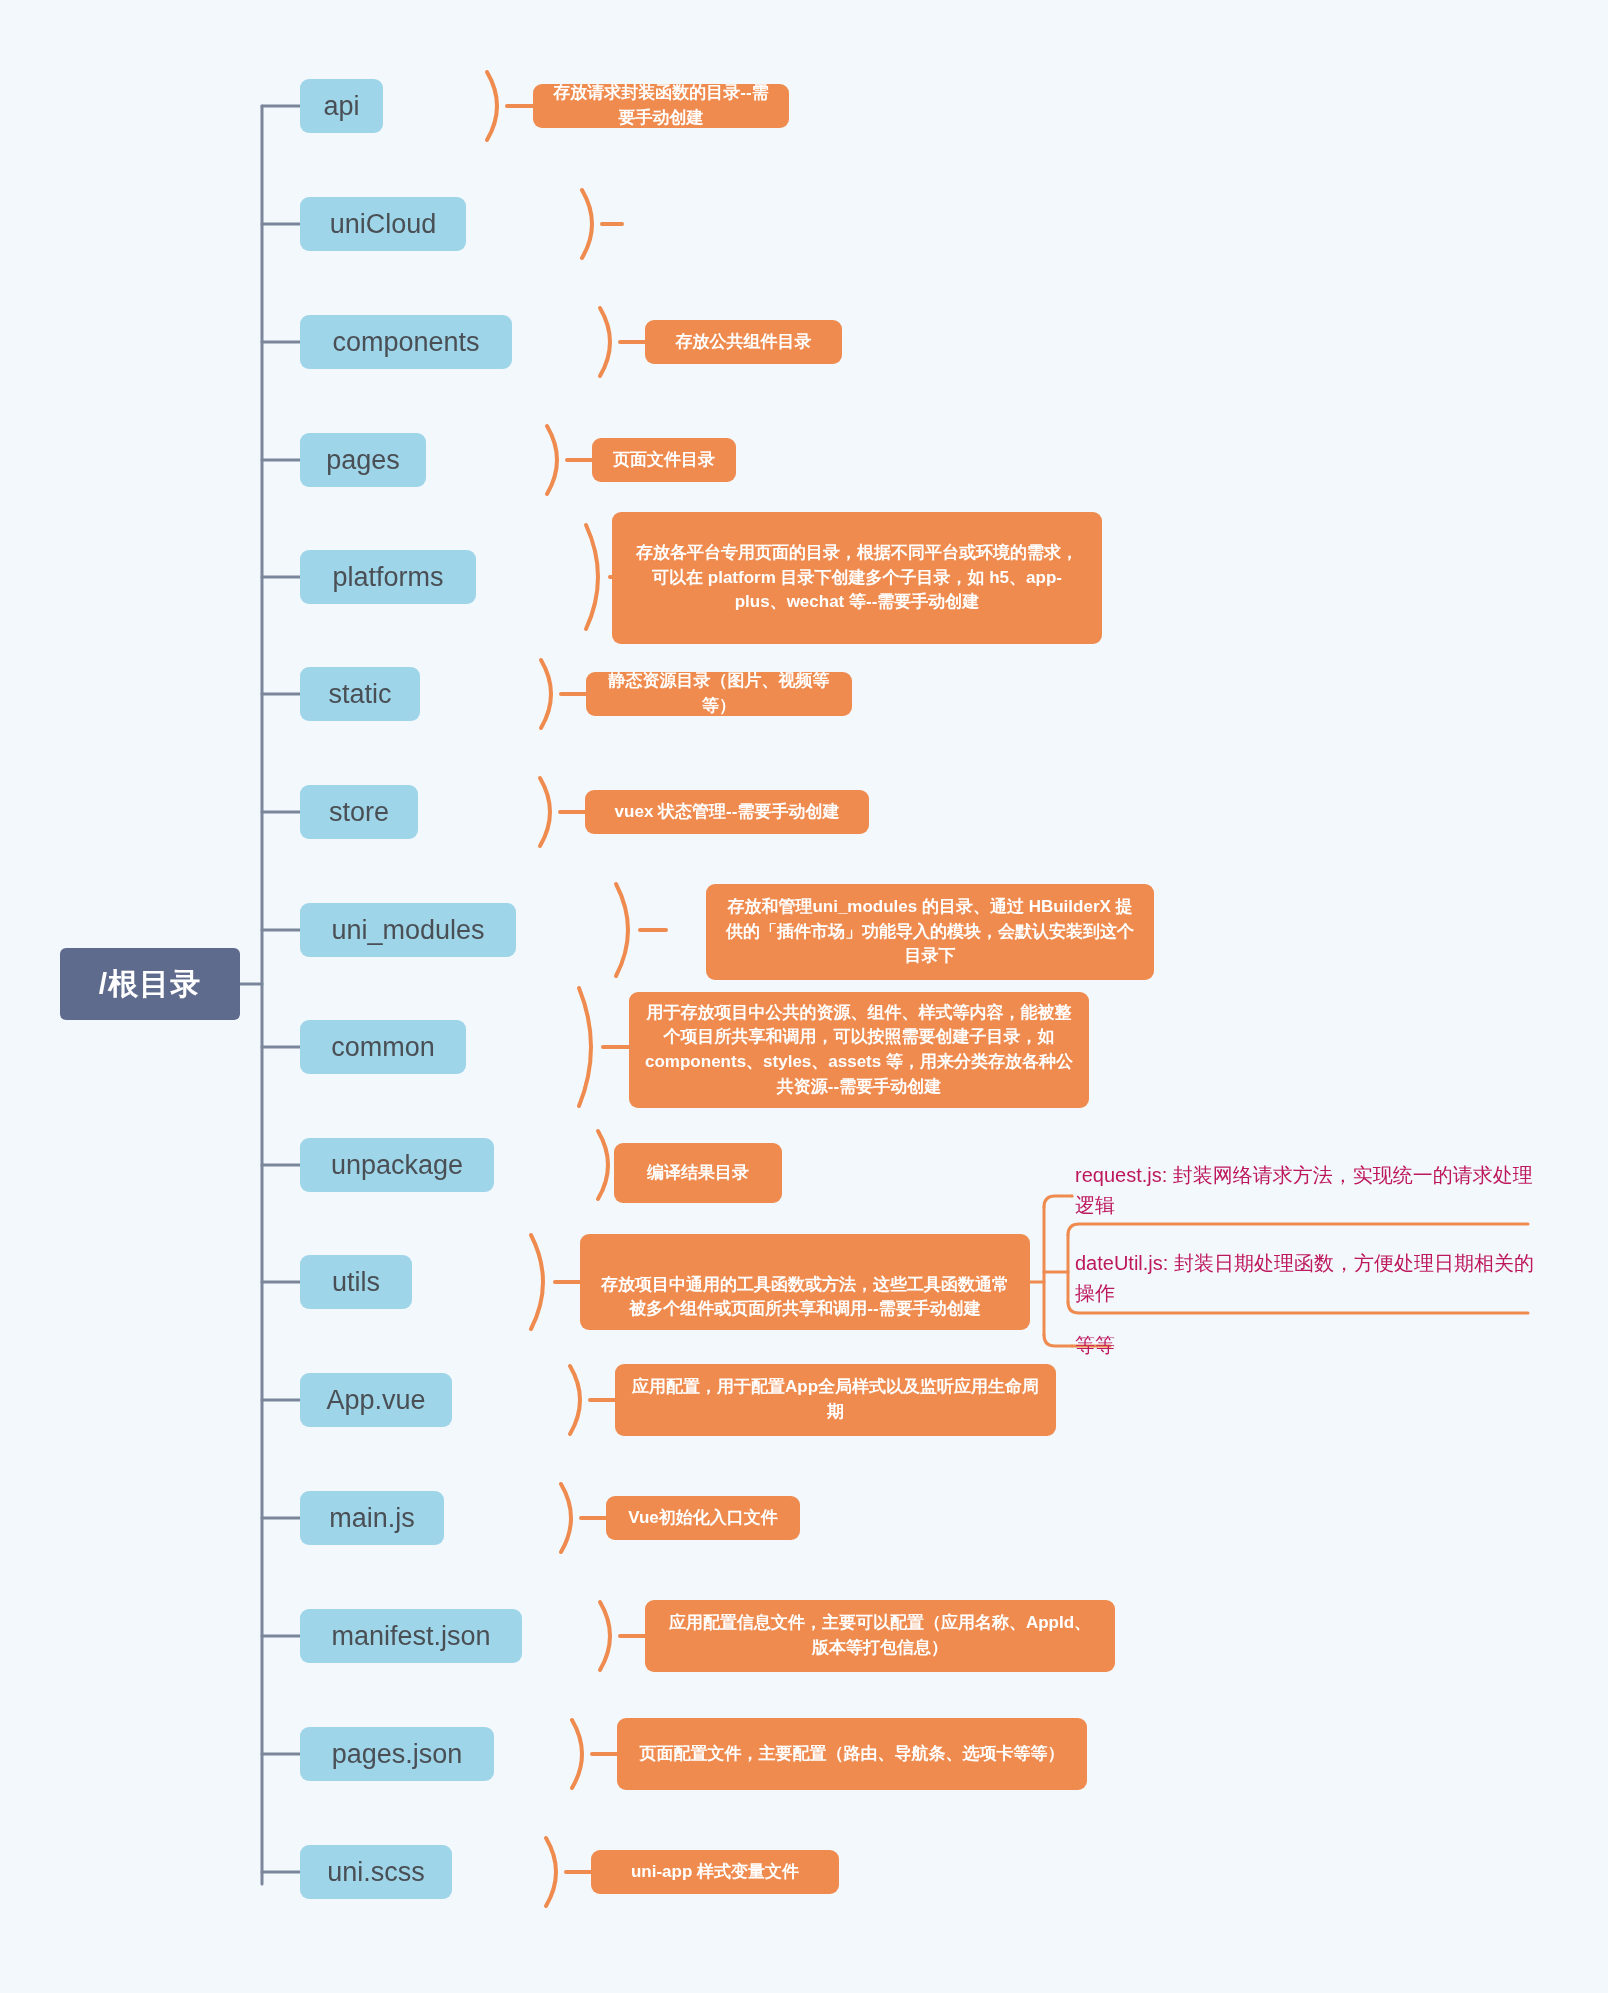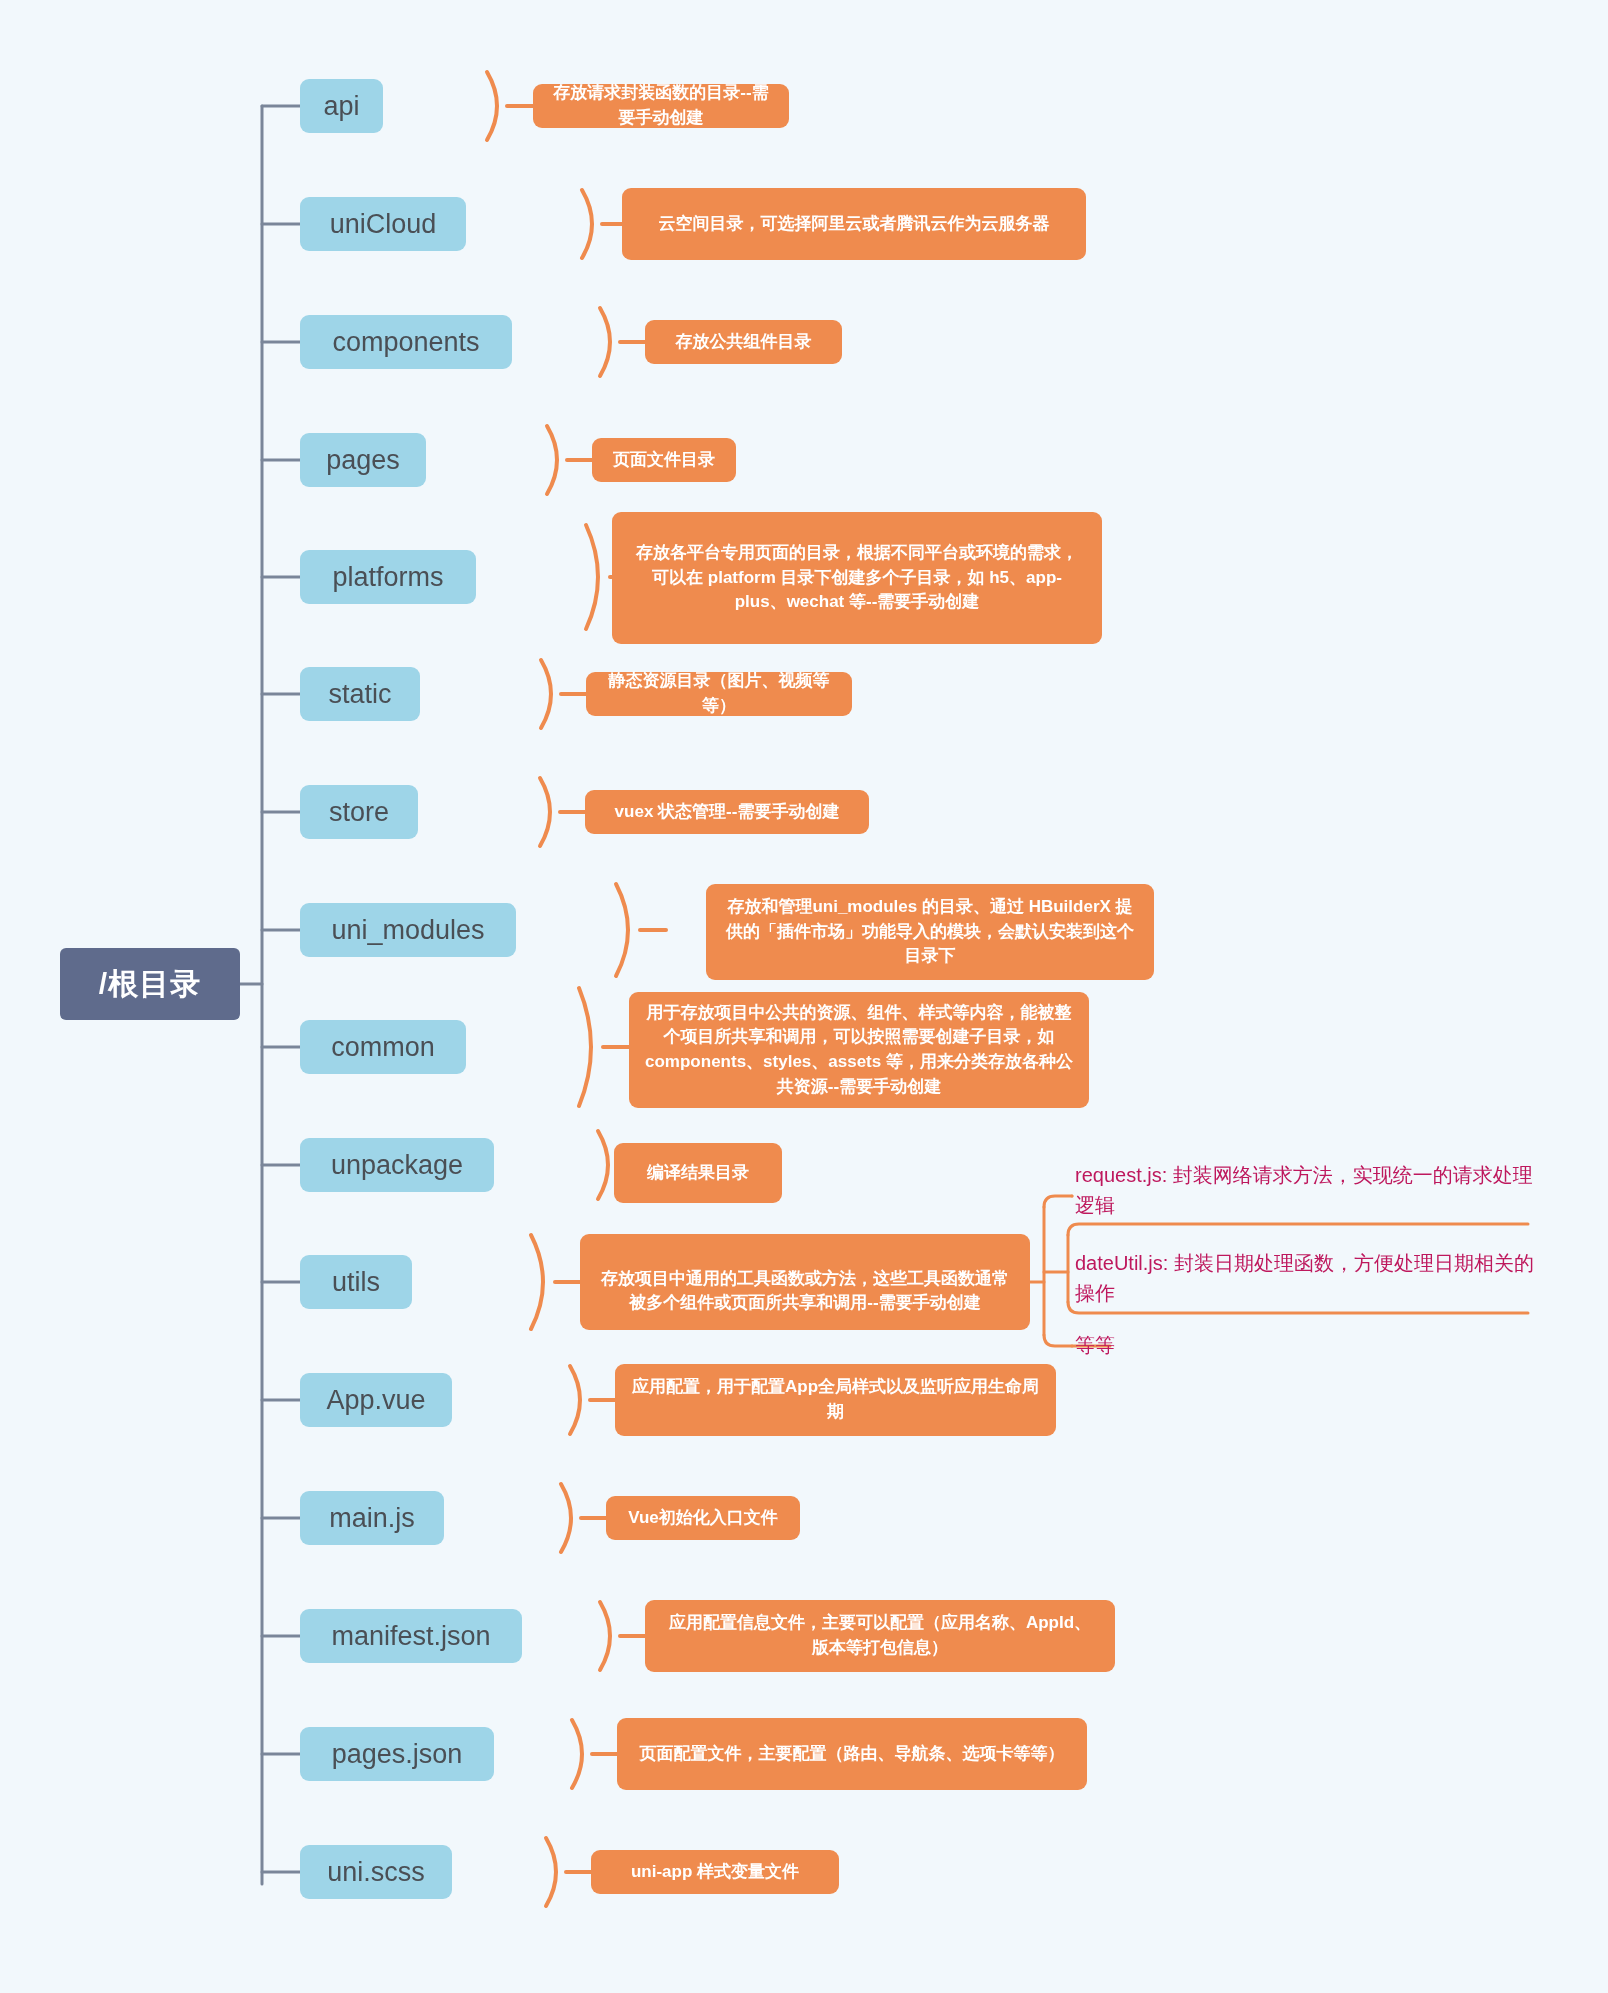--- a/index.html
+++ b/index.html
@@ -56,21 +56,21 @@
   }
   
   .note {
     position: absolute;
     background: #ef8b4e;
     border-radius: 9px;
     color: #ffffff;
     font-size: 17px;
     font-weight: bold;
     line-height: 1.45;
-    padding: 14px 16px;
+    padding: 8px 16px;
     text-align: center;
     display: flex;
     align-items: center;
     justify-content: center;
   }
   
   .subnote {
     position: absolute;
     color: #be185d;
     font-size: 20px;
@@ -180,23 +180,20 @@
   <div class="dir-node" style="left:300px; top:79px; width:83px;">
     <span>api</span>
   </div>
   <div class="note" style="left:533px; top:84px; width:256px; height:44px;">
     <span>存放请求封装函数的目录--需要手动创建</span>
   </div>
 
   <div class="dir-node" style="left:300px; top:197px; width:166px;">
     <span>uniCloud</span>
   </div>
-  <div class="note" style="left:622px; top:188px; width:464px; height:72px;">
-    <span>云空间目录，可选择阿里云或者腾讯云作为云服务器</span>
-  </div>
 
   <div class="dir-node" style="left:300px; top:315px; width:212px;">
     <span>components</span>
   </div>
   <div class="note" style="left:645px; top:320px; width:197px; height:44px;">
     <span>存放公共组件目录</span>
   </div>
 
   <div class="dir-node" style="left:300px; top:433px; width:126px;">
     <span>pages</span>

